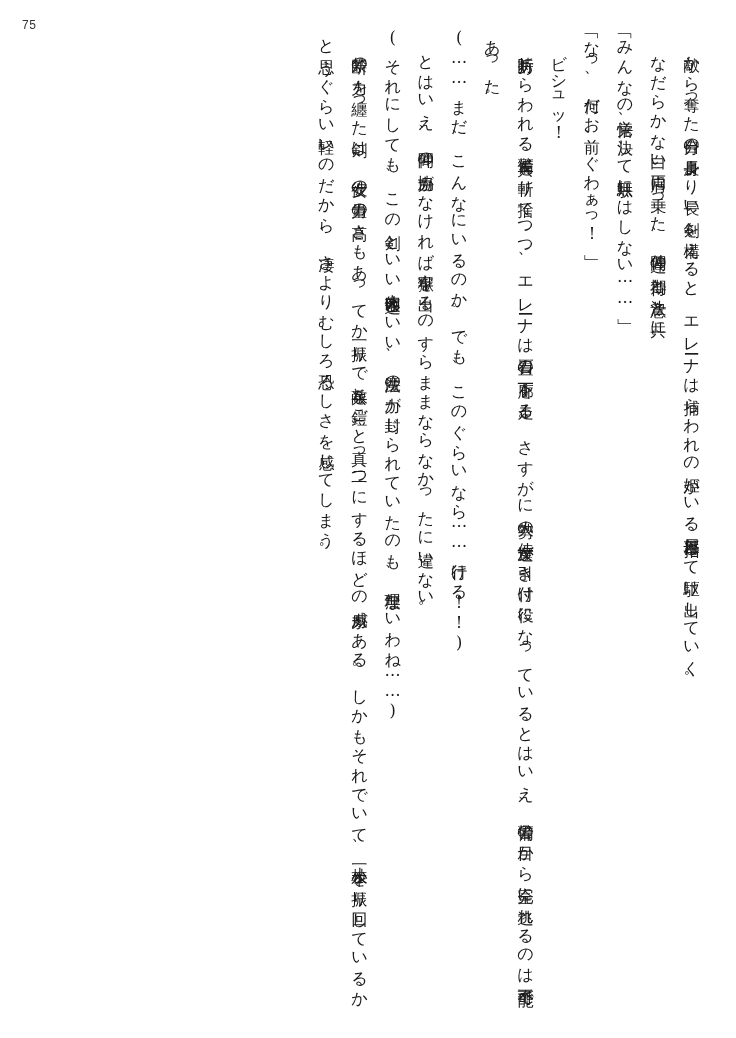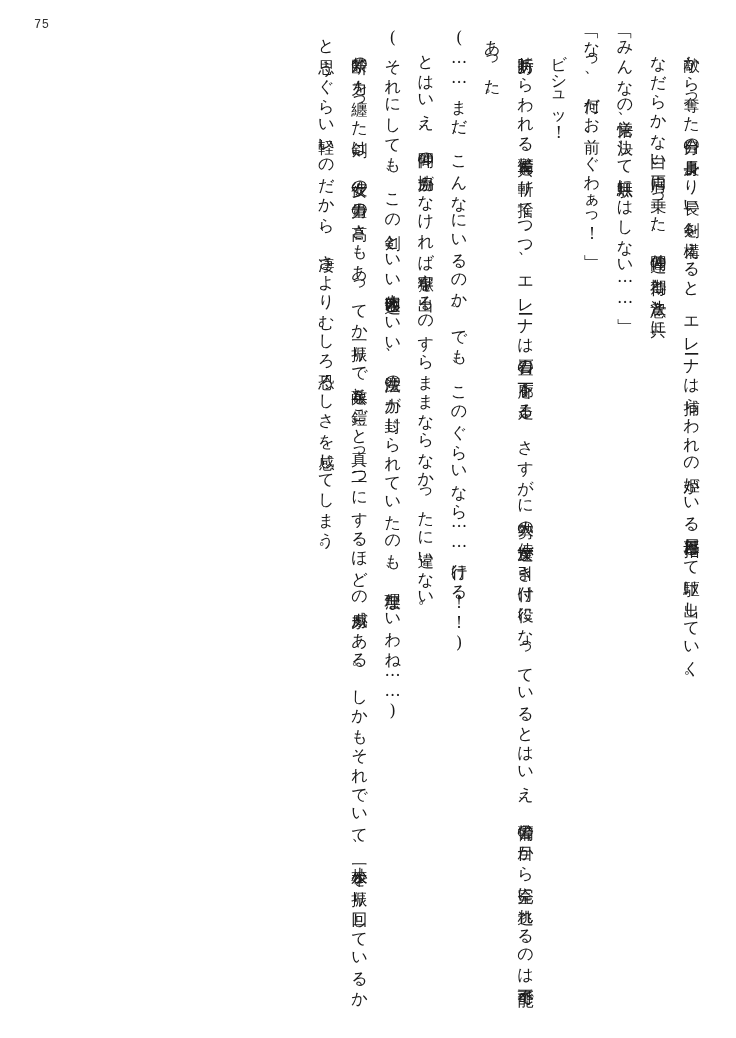--- a/index.html
+++ b/index.html
@@ -15,24 +15,23 @@
     color: #1a1a1a;
     overflow: hidden;
   }
 
   
   .page-number {
     position: absolute;
     top: 18px;
     left: 22px;
     font-size: 12px;
-    font-family: Liberation Mono, monospace;
+    font-family: Liberation Sans, sans-serif;
     color: #333;
     letter-spacing: 0.5px;
-    margin-left: 12px;
   }
 
   
   .page-body {
     position: absolute;
     top: 28px;
     left: 30px;
     right: 28px;
     bottom: 38px;
     writing-mode: vertical-rl;

